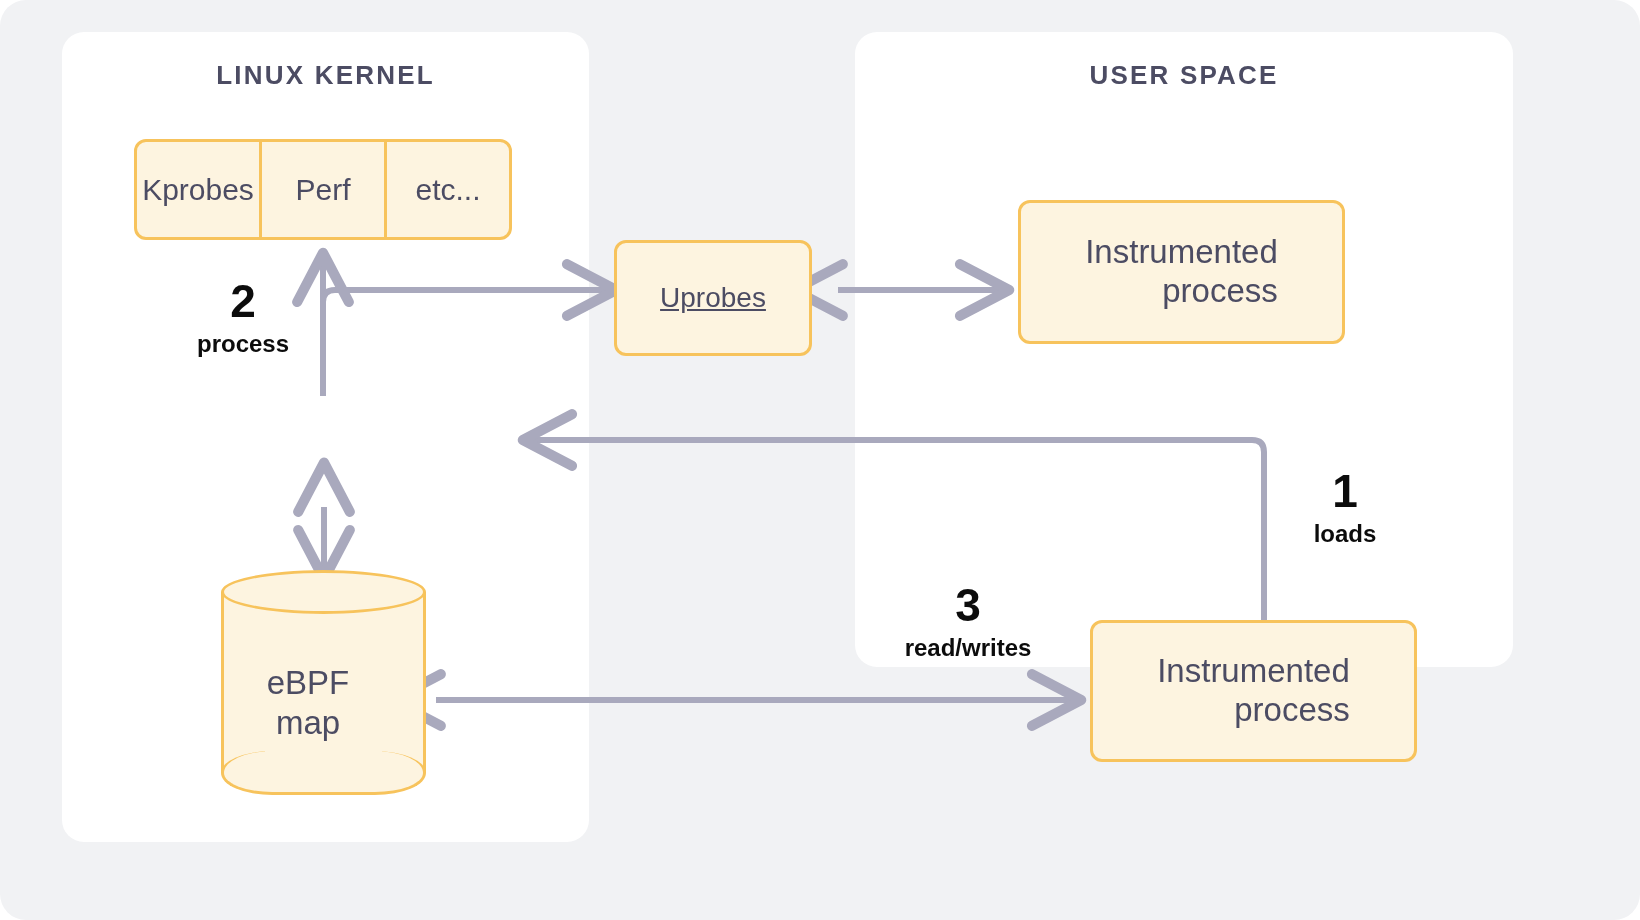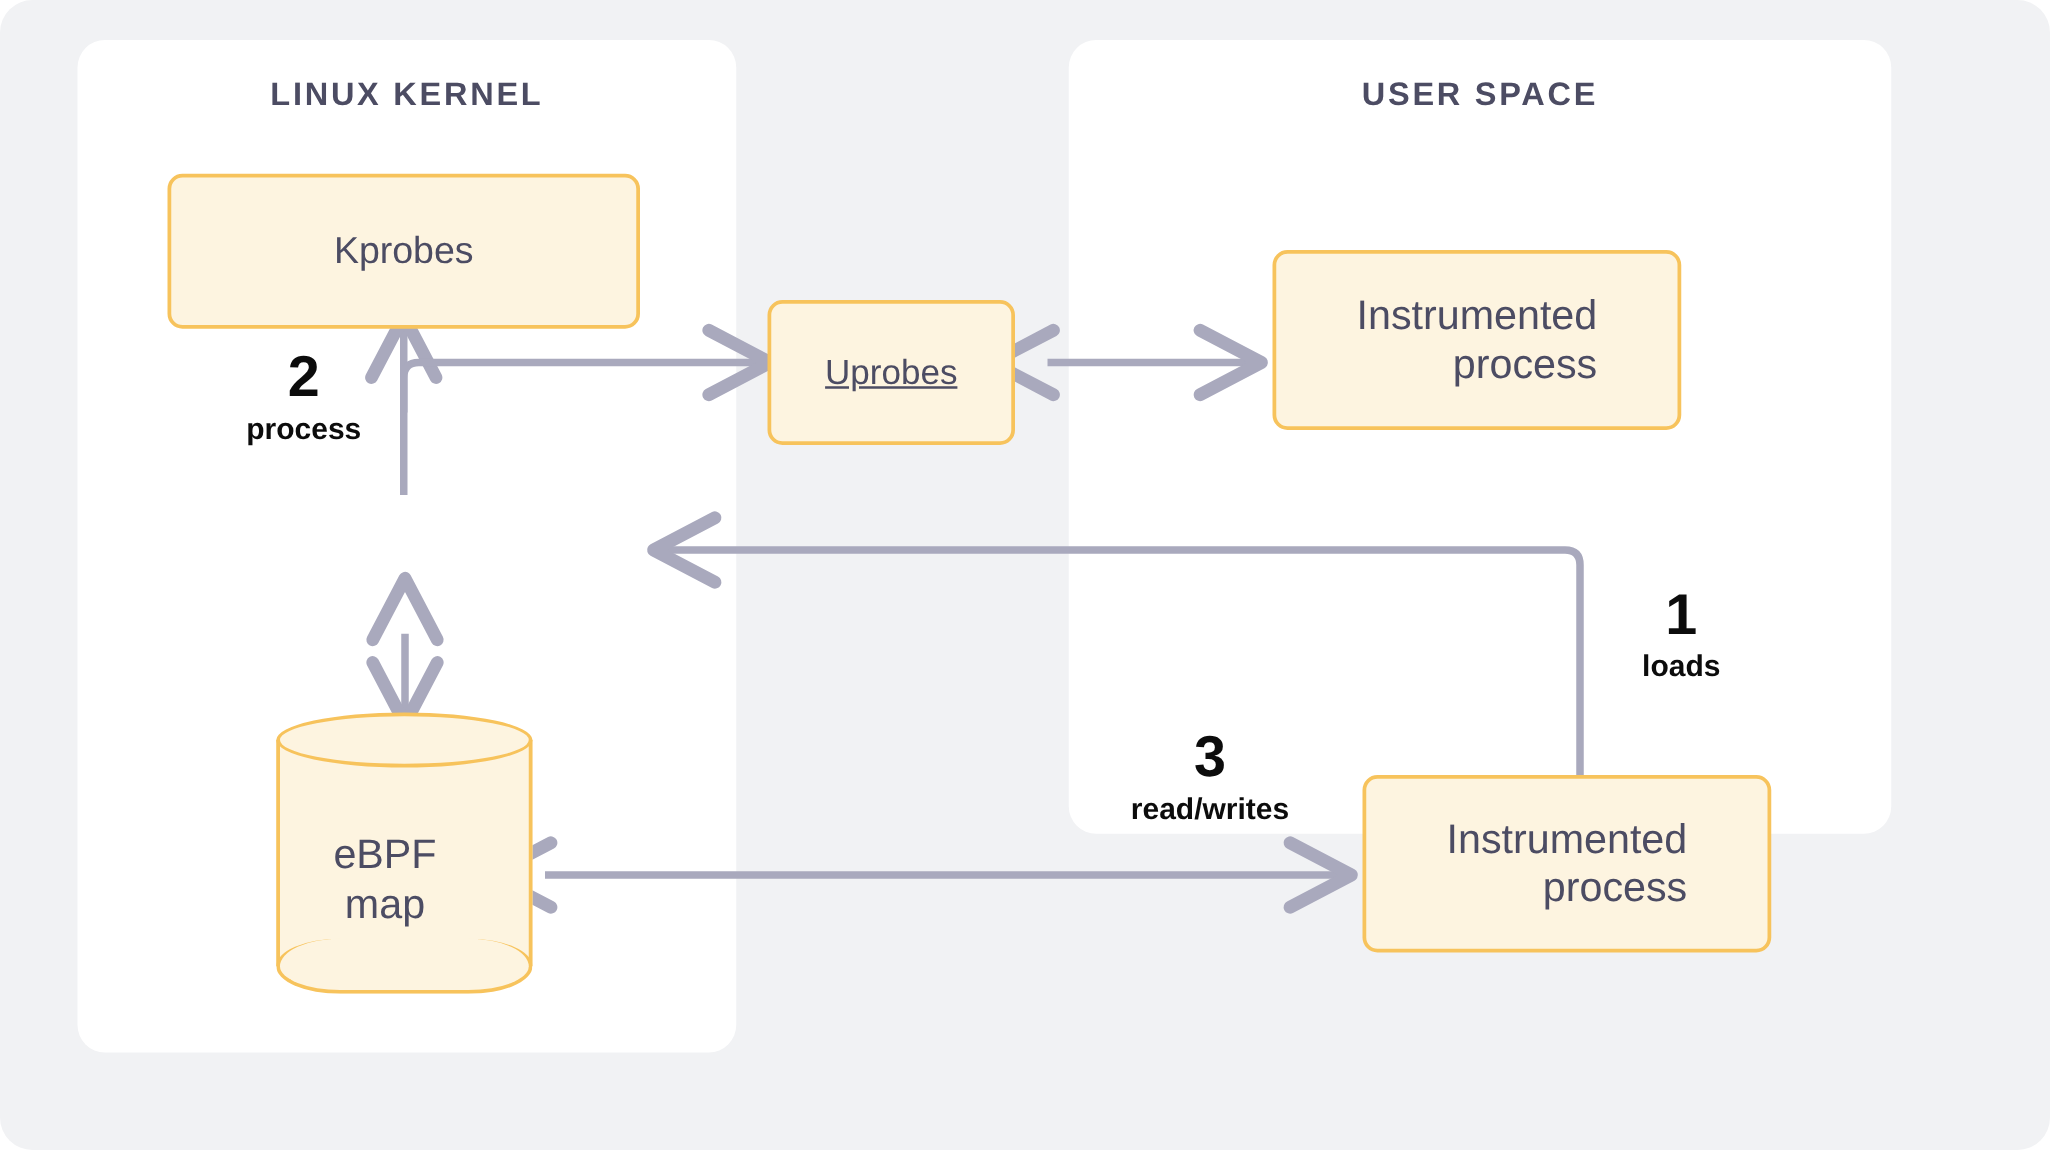--- a/index.html
+++ b/index.html
@@ -55,21 +55,21 @@
     align-items: center;
     justify-content: center;
     text-align: right;
     color: #4c4c63;
     line-height: 1.18;
   }
 
   #probe-group {
     position: absolute;
     left: 134px; top: 139px;
-    width: 378px; height: 124px;
+    width: 378px; height: 101px;
     display: flex;
     background: #fdf4e0;
     border: 3px solid #f7c35c;
     border-radius: 12px;
     box-sizing: border-box;
     overflow: hidden;
   }
   .probe-cell {
     flex: 1;
     display: flex;
@@ -207,20 +207,22 @@
         <path d="M1264,620 L1264,452 Q1264,440 1252,440 L524,440" marker-end="url(#ah-end)"></path>
 
         <path d="M324,507 L324,578" marker-start="url(#ah-start)" marker-end="url(#ah-end)"></path>
 
         <path d="M436,700 L1080,700" marker-start="url(#ah-start)" marker-end="url(#ah-end)"></path>
       </g>
     </svg>
 
     <div id="probe-group">
       <div class="probe-cell">Kprobes</div>
+      <div class="probe-cell">Perf</div>
+      <div class="probe-cell">etc...</div>
     </div>
 
 
     <div id="node-ebpf-map">
       <div class="cyl-body"></div>
       <div class="cyl-bottom"></div>
       <div class="cyl-top"></div>
       <div class="cyl-label">
         <span>
           <span>eBPF</span><br>

